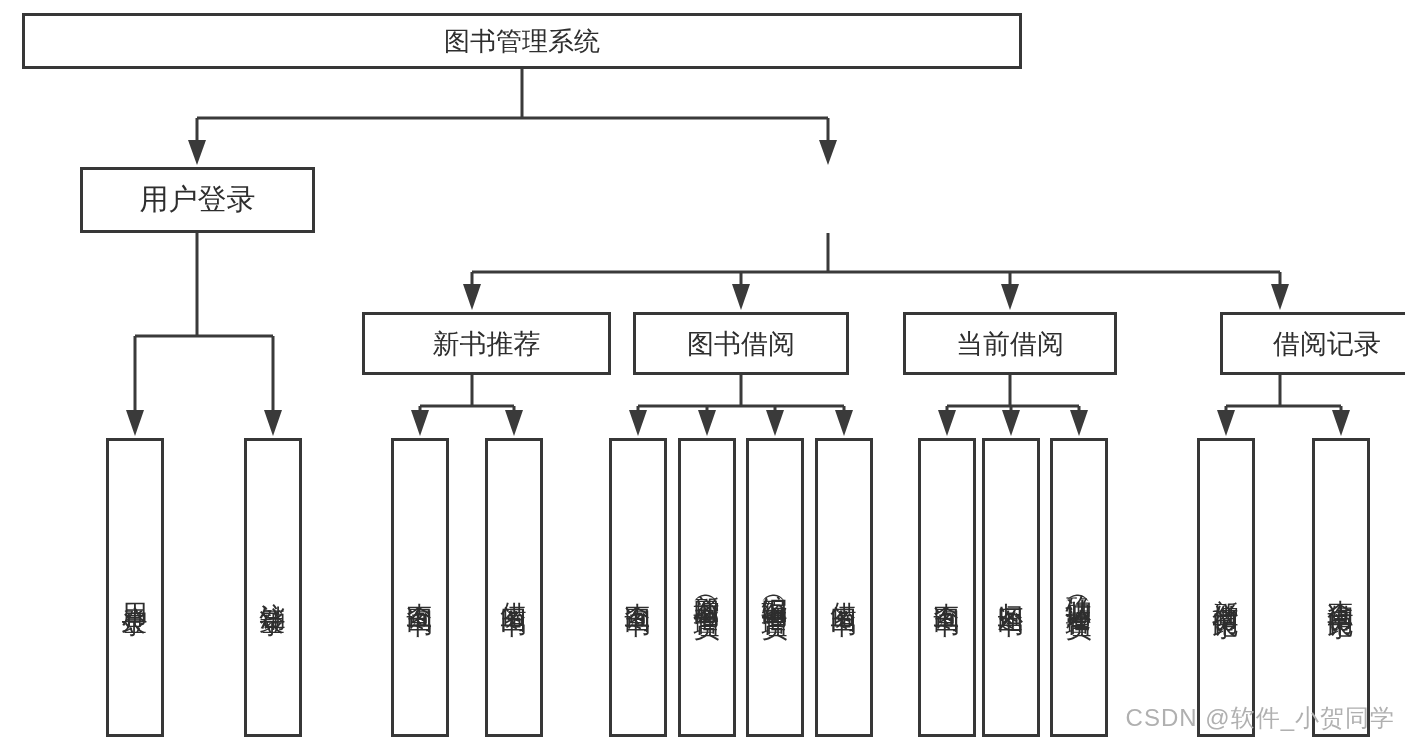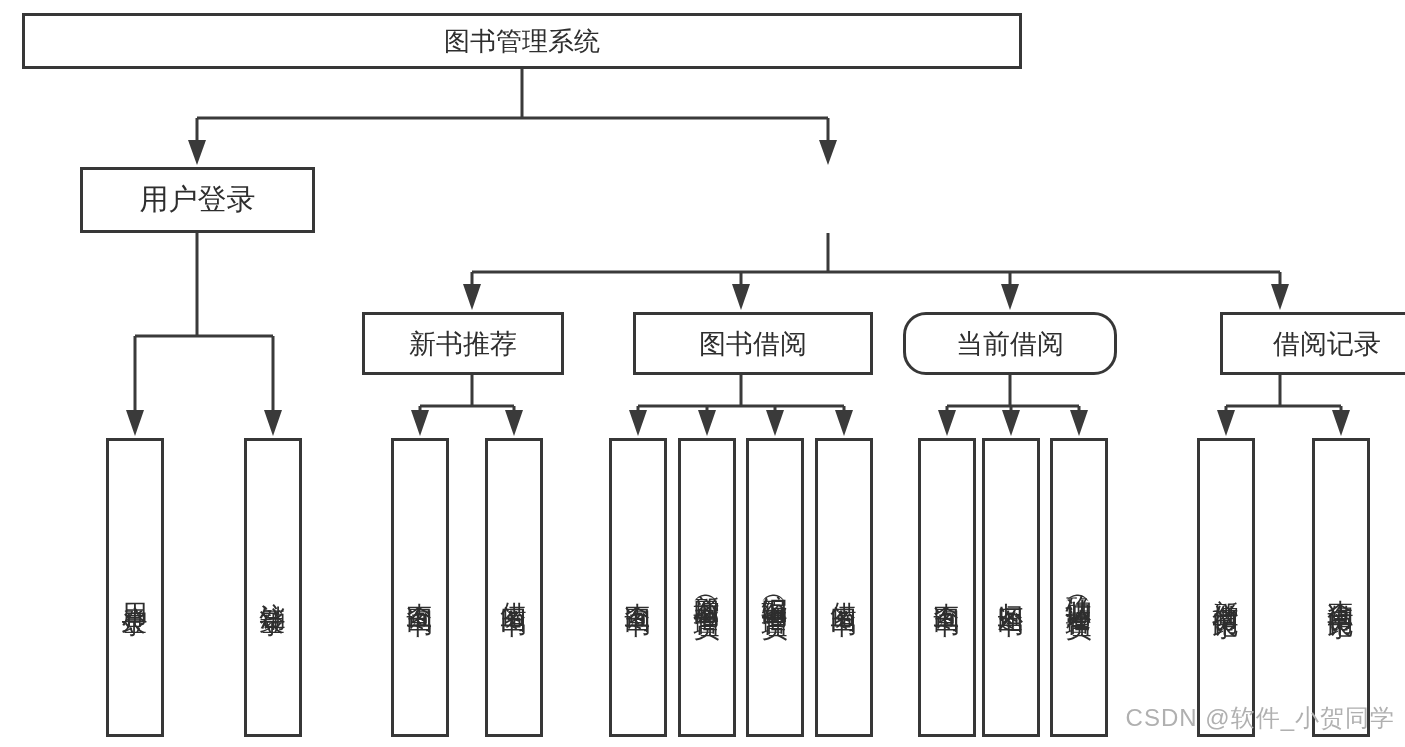--- a/index.html
+++ b/index.html
@@ -87,23 +87,23 @@
       <polygon points="1070,410 1088,410 1079,436"></polygon>
       <polygon points="1217,410 1235,410 1226,436"></polygon>
       <polygon points="1332,410 1350,410 1341,436"></polygon>
     </g>
   </svg>
 
   <div class="box root-box">图书管理系统</div>
 
   <div class="box l2" style="left:80px;width:235px;">用户登录</div>
 
-  <div class="box l3" style="left:362px;width:202px;">新书推荐</div>
-  <div class="box l3" style="left:633px;width:240px;">图书借阅</div>
-  <div class="box l3" style="left:903px;width:214px;border-radius:23px;">当前借阅</div>
+  <div class="box l3" style="left:362px;width:249px;">新书推荐</div>
+  <div class="box l3" style="left:633px;width:216px;">图书借阅</div>
+  <div class="box l3" style="left:903px;width:214px;">当前借阅</div>
   <div class="box l3" style="left:1173px;width:214px;margin-left:47px;">借阅记录</div>
 
   <div class="box leaf" style="left:106px;">
     <span class="vt">用户登录</span>
   </div>
   <div class="box leaf" style="left:244px;">
     <span class="vt">注销登录</span>
   </div>
 
   <div class="box leaf" style="left:391px;">

